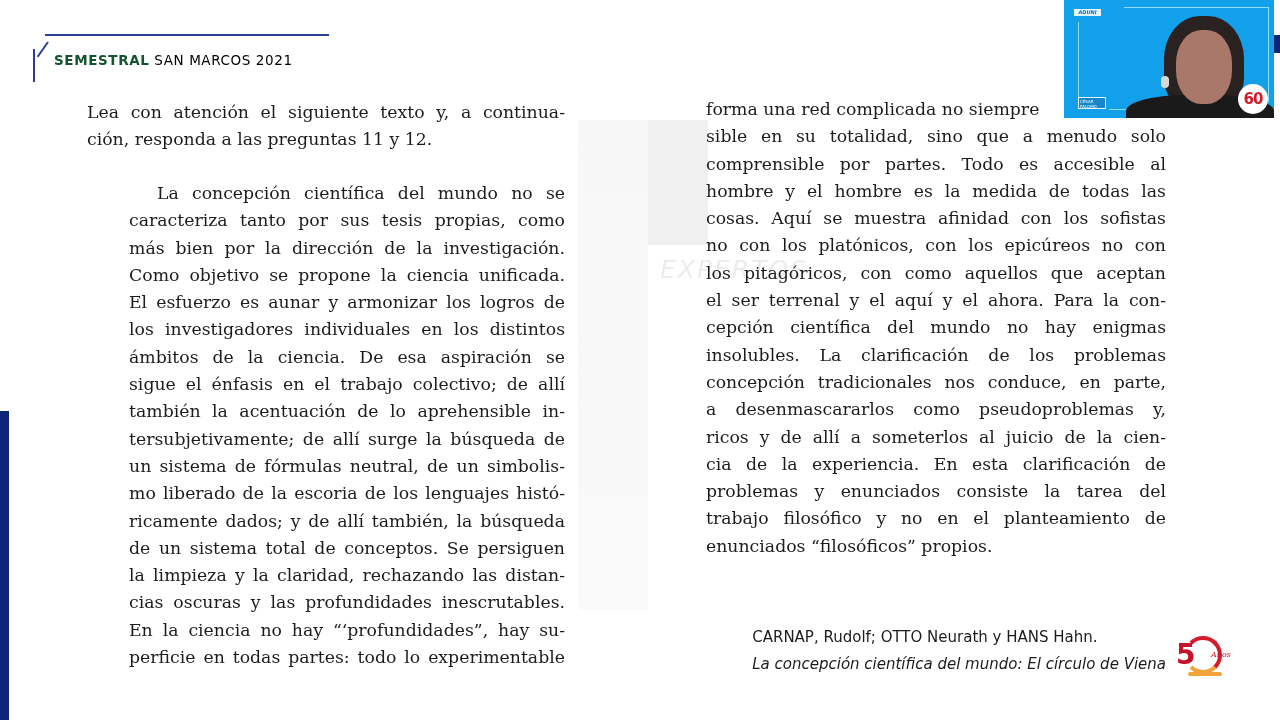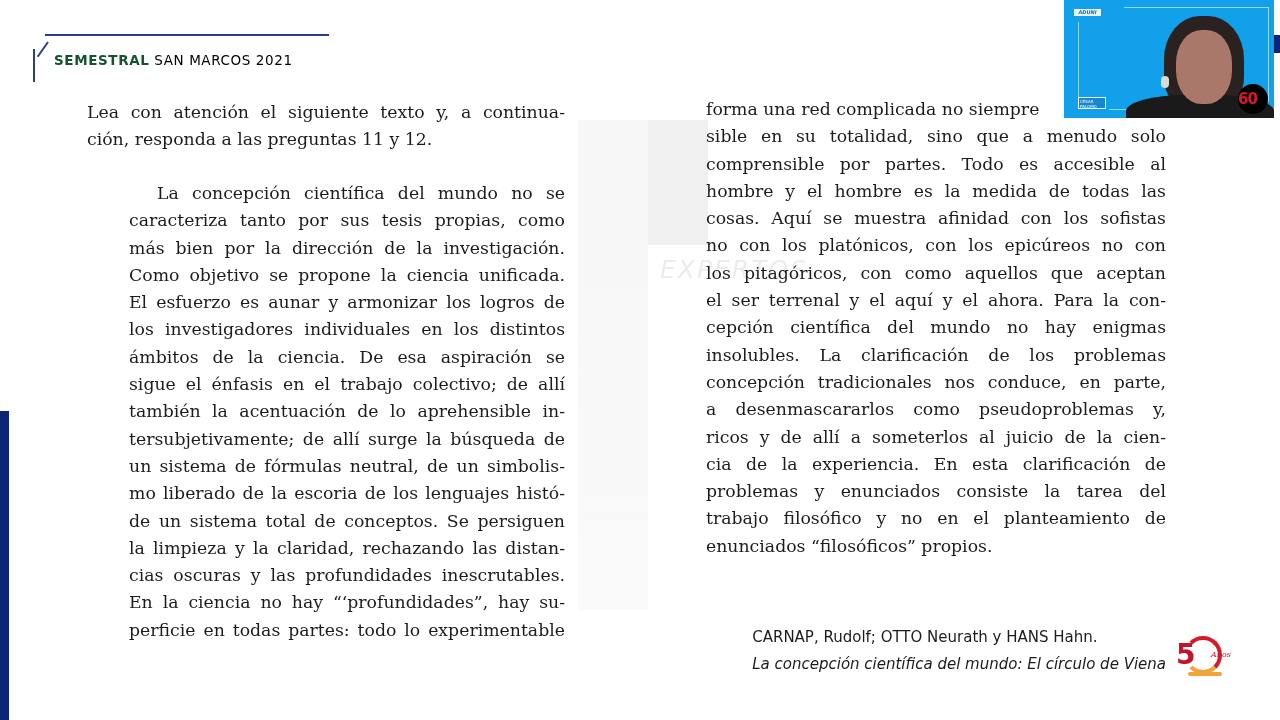--- a/index.html
+++ b/index.html
@@ -42,21 +42,21 @@
   .webcam .frame-line-top { position: absolute; left: 60px; top: 7px; width: 144px; height: 1px; background: #8fdcff; }
   .webcam .frame-line-left { position: absolute; left: 14px; top: 22px; width: 1px; height: 75px; background: #8fdcff; }
   .webcam .frame-line-right { position: absolute; left: 204px; top: 7px; width: 1px; height: 95px; background: #8fdcff; }
   .webcam .frame-line-bottom { position: absolute; left: 45px; top: 109px; width: 40px; height: 1px; background: #8fdcff; }
   .webcam .badge-top { position: absolute; left: 10px; top: 9px; width: 27px; height: 7px; background: #e8f6ff; font-family: "DejaVu Sans", sans-serif; font-size: 5px; font-weight: bold; font-style: italic; color: #0a70b8; line-height: 7px; text-align: center; }
   .webcam .badge-bottom { position: absolute; left: 14px; top: 97px; width: 28px; height: 12px; background: #1786cc; border: 1px solid #e8f6ff; font-family: "DejaVu Sans", sans-serif; font-size: 4px; color: #fff; line-height: 5px; padding: 1px; }
   .webcam .person-hair { position: absolute; left: 100px; top: 16px; width: 80px; height: 95px; border-radius: 45% 45% 35% 35%; background: #2a2220; }
   .webcam .person-face { position: absolute; left: 112px; top: 30px; width: 56px; height: 74px; border-radius: 45% 45% 45% 45%; background: #a9786a; }
   .webcam .person-body { position: absolute; left: 62px; top: 95px; width: 148px; height: 40px; border-radius: 40% 40% 0 0; background: #1a1a1a; }
   .webcam .headset { position: absolute; left: 97px; top: 76px; width: 8px; height: 12px; border-radius: 4px; background: #d8d8d8; }
-  .webcam .logo60 { position: absolute; left: 174px; top: 84px; width: 30px; height: 30px; border-radius: 50%; background: #000000; font-family: "DejaVu Sans", sans-serif; font-weight: bold; font-size: 15px; color: #d61a2a; line-height: 30px; letter-spacing: -1px; }
+  .webcam .logo60 { position: absolute; left: 174px; top: 84px; width: 30px; height: 30px; border-radius: 50%; background: #ffffff; font-family: "DejaVu Sans", sans-serif; font-weight: bold; font-size: 15px; color: #d61a2a; line-height: 30px; text-align: center; letter-spacing: -1px; }
   .right-edge-bar { position: absolute; left: 1274px; top: 35px; width: 6px; height: 18px; background: #0c2579; }
 
   
   .logo50 { position: absolute; left: 1176px; top: 636px; width: 50px; height: 44px; }
   .logo50 .ring { position: absolute; left: 8px; top: 0; width: 38px; height: 38px; border-radius: 50%; border: 4px solid #d61a2a; border-left-color: transparent; border-bottom-color: #f2a33a; }
   .logo50 .five { position: absolute; left: 0; top: 2px; width: 10px; height: 34px; font-family: "DejaVu Sans", sans-serif; font-weight: bold; color: #c5132a; font-size: 28px; line-height: 34px; }
   .logo50 .anos { position: absolute; left: 18px; top: 14px; font-family: "DejaVu Serif", serif; font-style: italic; font-size: 8px; color: #c5132a; padding-left: 17px; }
   .logo50 .book { position: absolute; left: 12px; top: 36px; width: 34px; height: 4px; background: #f2a33a; border-radius: 2px; }
 </style>
 </head>
@@ -88,20 +88,21 @@
   <span class="line">más bien por la dirección de la investigación.</span>
   <span class="line">Como objetivo se propone la ciencia unificada.</span>
   <span class="line">El esfuerzo es aunar y armonizar los logros de</span>
   <span class="line">los investigadores individuales en los distintos</span>
   <span class="line">ámbitos de la ciencia. De esa aspiración se</span>
   <span class="line">sigue el énfasis en el trabajo colectivo; de allí</span>
   <span class="line">también la acentuación de lo aprehensible in-</span>
   <span class="line">tersubjetivamente; de allí surge la búsqueda de</span>
   <span class="line">un sistema de fórmulas neutral, de un simbolis-</span>
   <span class="line">mo liberado de la escoria de los lenguajes histó-</span>
+  <span class="line">ricamente dados; y de allí también, la búsqueda</span>
   <span class="line">de un sistema total de conceptos. Se persiguen</span>
   <span class="line">la limpieza y la claridad, rechazando las distan-</span>
   <span class="line">cias oscuras y las profundidades inescrutables.</span>
   <span class="line">En la ciencia no hay “‘profundidades”, hay su-</span>
   <span class="line">perficie en todas partes: todo lo experimentable</span>
 </div>
 
 <div class="col-right text">
   <span class="line last">forma una red complicada no siempre </span>
   <span class="line">sible en su totalidad, sino que a menudo solo</span>

